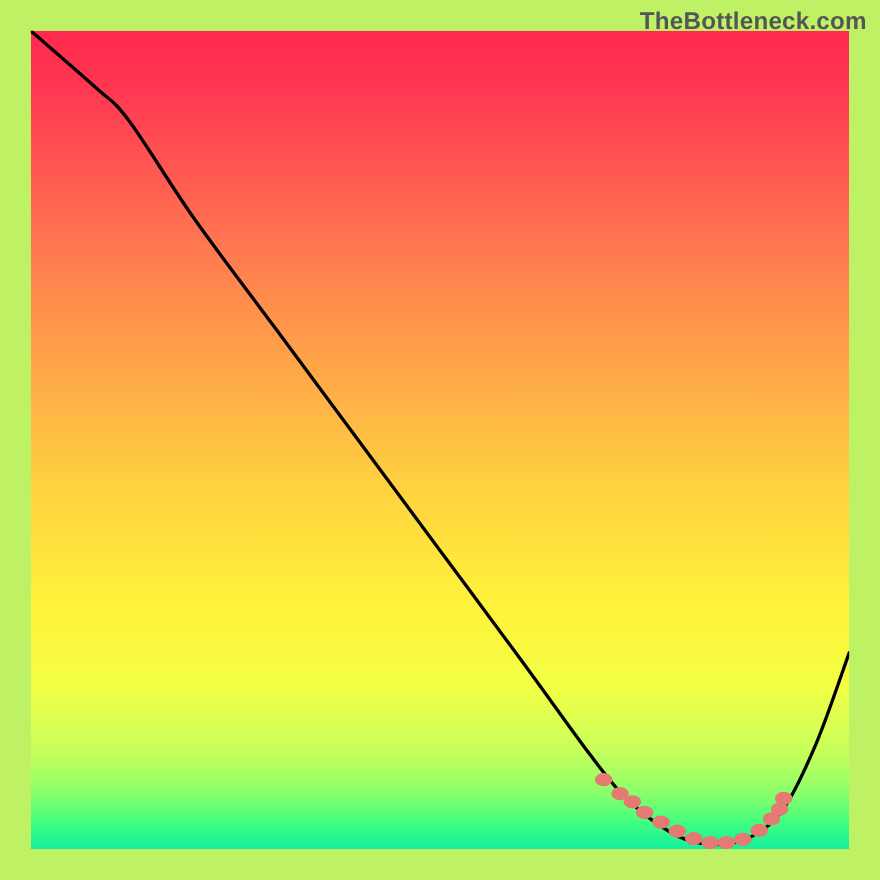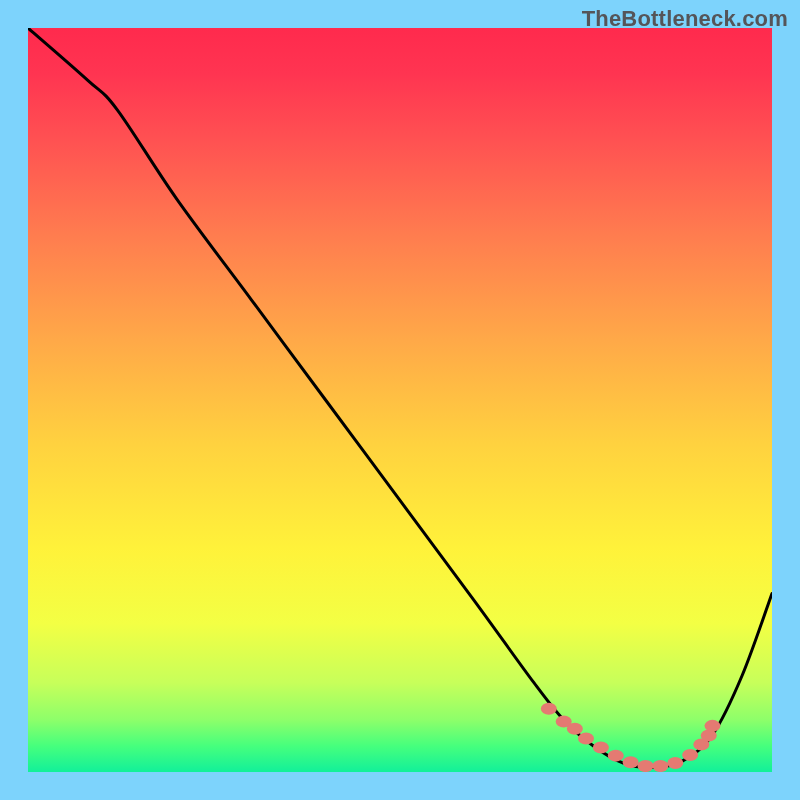--- a/index.html
+++ b/index.html
@@ -1,21 +1,21 @@
 <!DOCTYPE html>
 <html><head>
 <meta charset="utf-8">
 <style>
   * { margin: 0; padding: 0; box-sizing: border-box; }
   html, body { width: 800px; height: 800px; overflow: hidden; background: #000; }
   .frame {
     position: relative;
     width: 800px;
     height: 800px;
-    background: #7dd3fc;
+    background: #bef264;
   }
   .watermark {
     position: absolute;
     top: 6px;
     right: 12px;
     font-family: Arial, Helvetica, sans-serif;
     font-size: 22px;
     font-weight: 600;
     color: #555559;
     letter-spacing: 0.2px;

